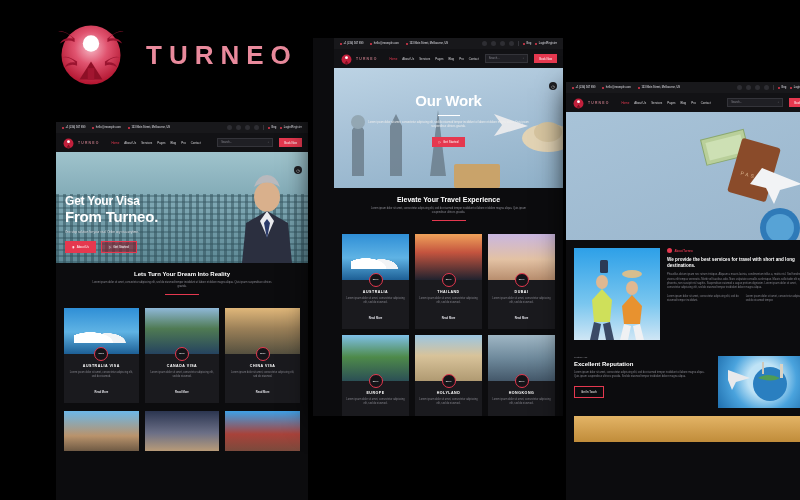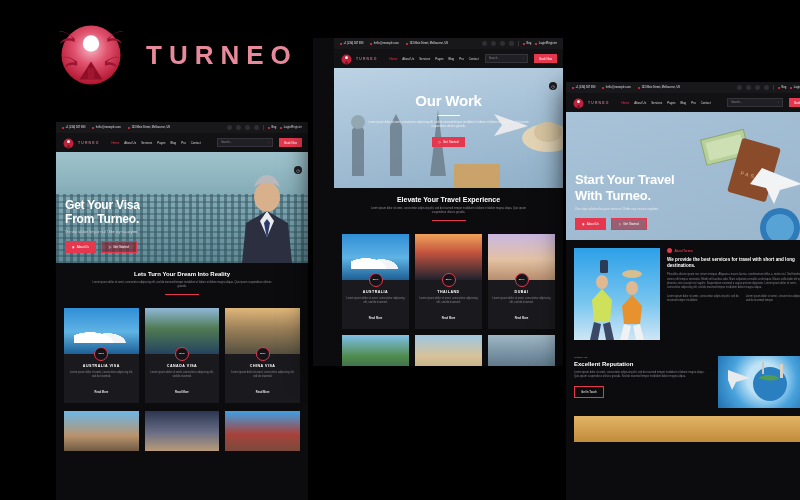--- a/index.html
+++ b/index.html
@@ -9,21 +9,21 @@
 
   
   .brand { position:absolute; left:14px; top:14px; display:flex; align-items:center; gap:14px; }
   .brand-mark { position:relative; width:82px; height:82px; }
   .brand-text { color:#e98a9c; font-size:26px; letter-spacing:7px; font-weight:700; }
 
   
   .mock { position:absolute; background:#0c0c0e; overflow:hidden;
           box-shadow:0 6px 26px rgba(0,0,0,.85); }
   .mock.left   { left:20px;  top:122px; width:252px; height:378px; }
-  .mock.center { left:277px; top:38px;  width:250px; height:328px;padding-left:21px; }
+  .mock.center { left:277px; top:38px;  width:250px; height:378px;padding-left:21px; }
   .mock.right  { left:530px; top:82px;  width:252px; height:418px; }
 
   
   .topbar { display:flex; align-items:center; justify-content:space-between;
             background:#18181b; height:11px; padding:0 6px; }
   .tb-left { display:flex; gap:7px; align-items:center; }
   .tb-right { display:flex; gap:4px; align-items:center; }
   .tb-item { font-size:2.6px; color:#b9b9bf; display:flex; align-items:center; gap:1.5px; white-space:nowrap; }
   .tb-dot { width:2px; height:2px; background:#e5384f; border-radius:50%; flex:none; }
   .soc { width:5px; height:5px; border-radius:50%; background:#2e2e33; display:inline-block; }
@@ -221,21 +221,21 @@
       <svg class="man" viewBox="0 0 66 92">
         <ellipse cx="33" cy="26" rx="13" ry="15" fill="#d9b08c"></ellipse>
         <path d="M20 16 q13 -9 26 0 q-4 -12 -13 -12 q-9 0 -13 12Z" fill="#b9b9bd"></path>
         <path d="M33 40 L12 52 L8 92 L58 92 L54 52 Z" fill="#2b2f3f"></path>
         <path d="M33 40 L26 50 L33 66 L40 50 Z" fill="#e9eaee"></path>
         <path d="M33 48 L30 52 L33 68 L36 52 Z" fill="#2a3a6a"></path>
       </svg>
       <div class="hero-clock">◷</div>
       <div class="hero-inner">
         <h1 style="font-size:12px">Get Your Visa</h1>
-        <h1 style="font-size:12px">From Turneo.</h1>
+        <h1 style="font-size:15px">From Turneo.</h1>
         <p style="font-size:3px">One stop solution for your visa! Order any visa anytime.</p>
         <div class="hero-btns">
           <div class="btn-primary">
               <span>◉</span>
               <span>About Us</span>
             </div>
           <div class="btn-ghost">
               <span>▷</span>
               <span>Get Started</span>
             </div>
@@ -522,35 +522,20 @@
           <rect x="168" y="30" width="40" height="56" rx="3" fill="#8a4b2a" transform="rotate(16 188 58)"></rect>
           <text x="176" y="66" fill="#d8b08a" font-size="5" transform="rotate(16 188 58)" letter-spacing="2">PASSPORT</text>
           <g fill="#f2f3f5">
               <path d="M196 56 l40 16 l-22 6 l-6 14 l-8 -16 l-16 -4 Z"></path>
             </g>
           <circle cx="214" cy="116" r="20" fill="#2f7ab8"></circle>
             <circle cx="214" cy="116" r="14" fill="#57a3d6"></circle>
         </svg>
       </div>
       <div class="hero-clock">◷</div>
-      <div class="hero-inner">
-        <h1 style="font-size:13px">Start Your Travel</h1>
-        <h1 style="font-size:13px">With Turneo.</h1>
-        <p style="font-size:3px">One stop solution for your services! Order any service anytime.</p>
-        <div class="hero-btns">
-          <div class="btn-primary">
-              <span>◉</span>
-              <span>About Us</span>
-            </div>
-          <div class="btn-ghost">
-              <span>▷</span>
-              <span>Get Started</span>
-            </div>
-        </div>
-      </div>
     </div>
     <div class="about">
       <div class="about-img">
         <div class="ph ph-jump"></div>
         <svg viewBox="0 0 86 92" width="86" height="92" style="position:absolute;inset:0">
           <g>
               <ellipse cx="28" cy="34" rx="6" ry="7" fill="#e0b891"></ellipse>
               <path d="M28 41 L18 52 L20 74 L36 74 L38 52 Z" fill="#cfe05a"></path>
               <path d="M20 74 L16 92 L24 92 L27 76 Z" fill="#3a4a66"></path>
               <path d="M36 74 L40 92 L32 92 L29 76 Z" fill="#3a4a66"></path>

